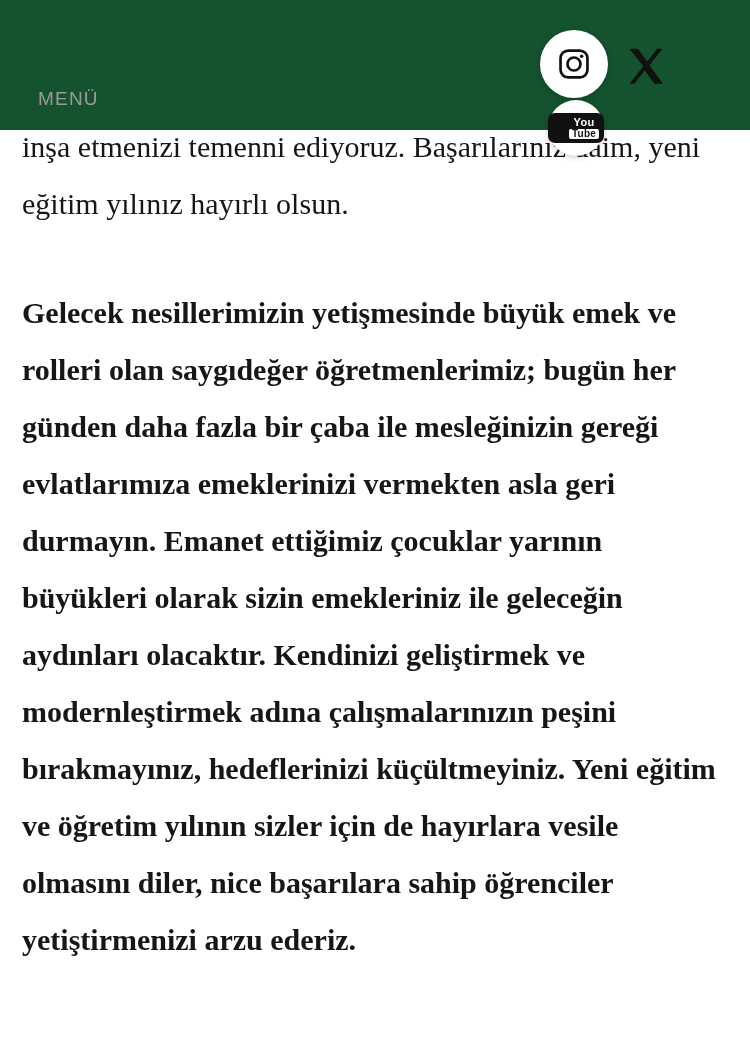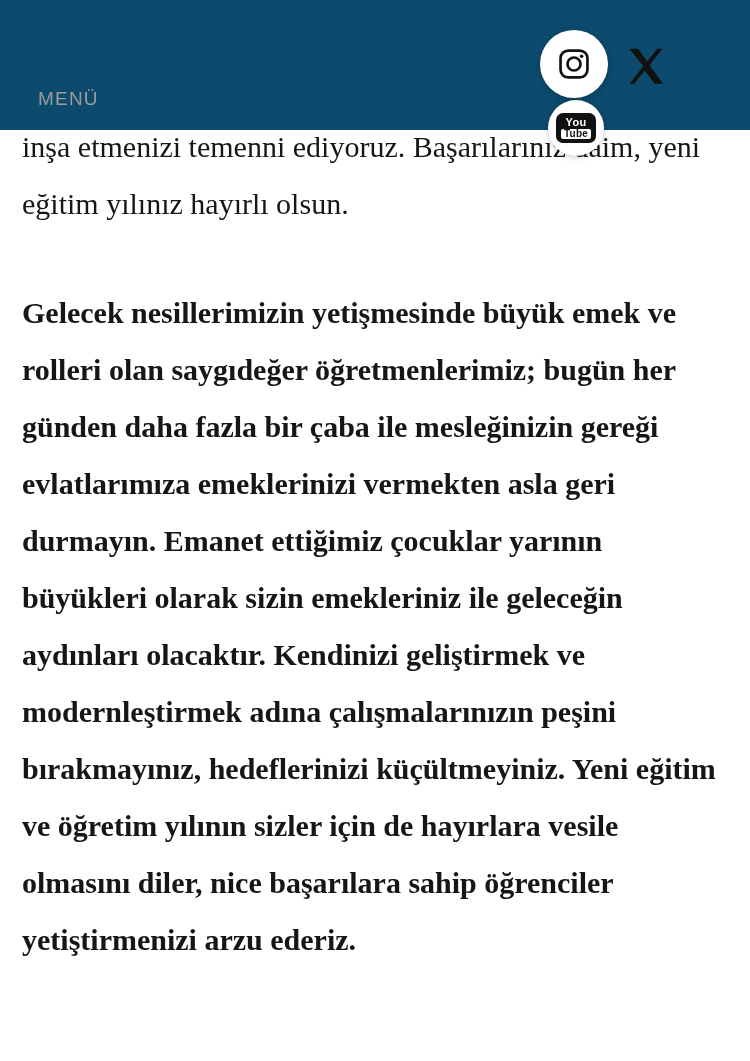--- a/index.html
+++ b/index.html
@@ -16,21 +16,21 @@
     color: #1a1a1a;
   }
 
   
   .topbar {
     position: absolute;
     top: 0;
     left: 0;
     width: 750px;
     height: 130px;
-    background: #0c4a6e;
+    background: #14532d;
     z-index: 20;
   }
   .menu-label {
     position: absolute;
     left: 38px;
     top: 88px;
     font-family: "Liberation Sans", sans-serif;
     font-size: 19px;
     letter-spacing: 1.2px;
     color: #9b9b9b;
@@ -81,20 +81,21 @@
   .yt-badge {
     width: 40px;
     height: 30px;
     background: #111111;
     border-radius: 7px;
     display: flex;
     flex-direction: column;
     align-items: center;
     justify-content: center;
     line-height: 1;
+    padding-left: 16px;
   }
   .yt-you {
     color: #ffffff;
     font-family: "Liberation Sans", sans-serif;
     font-size: 11px;
     font-weight: 700;
     letter-spacing: 0.3px;
     margin-bottom: 1px;
   }
   .yt-tube {

